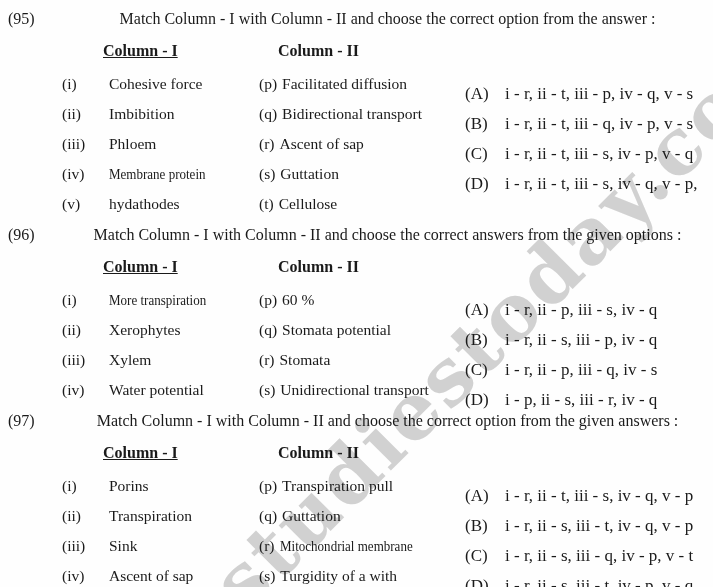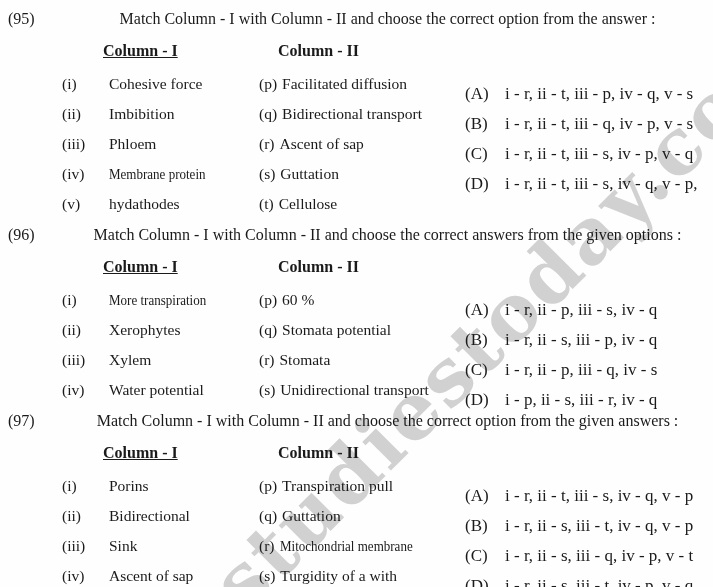--- a/index.html
+++ b/index.html
@@ -164,21 +164,21 @@
     </div>
 
     <div class="grid-row">
       <span class="marker">(i)</span>
       <span class="item">Porins</span>
       <span class="match"><span class="mlabel">(p)</span><span>Transpiration pull</span></span>
       <span class="option"><span class="olabel">(A)</span><span>i - r, ii - t, iii - s, iv - q, v - p</span></span>
     </div>
     <div class="grid-row">
       <span class="marker">(ii)</span>
-      <span class="item">Bidirectional</span>
+      <span class="item">Transpiration</span>
       <span class="match"><span class="mlabel">(q)</span><span>Guttation</span></span>
       <span class="option"><span class="olabel">(B)</span><span>i - r, ii - s, iii - t, iv - q, v - p</span></span>
     </div>
     <div class="grid-row">
       <span class="marker">(iii)</span>
       <span class="item">Sink</span>
       <span class="match"><span class="mlabel">(r)</span><span class="narrow">Mitochondrial membrane</span></span>
       <span class="option"><span class="olabel">(C)</span><span>i - r, ii - s, iii - q, iv - p, v - t</span></span>
     </div>
     <div class="grid-row">

